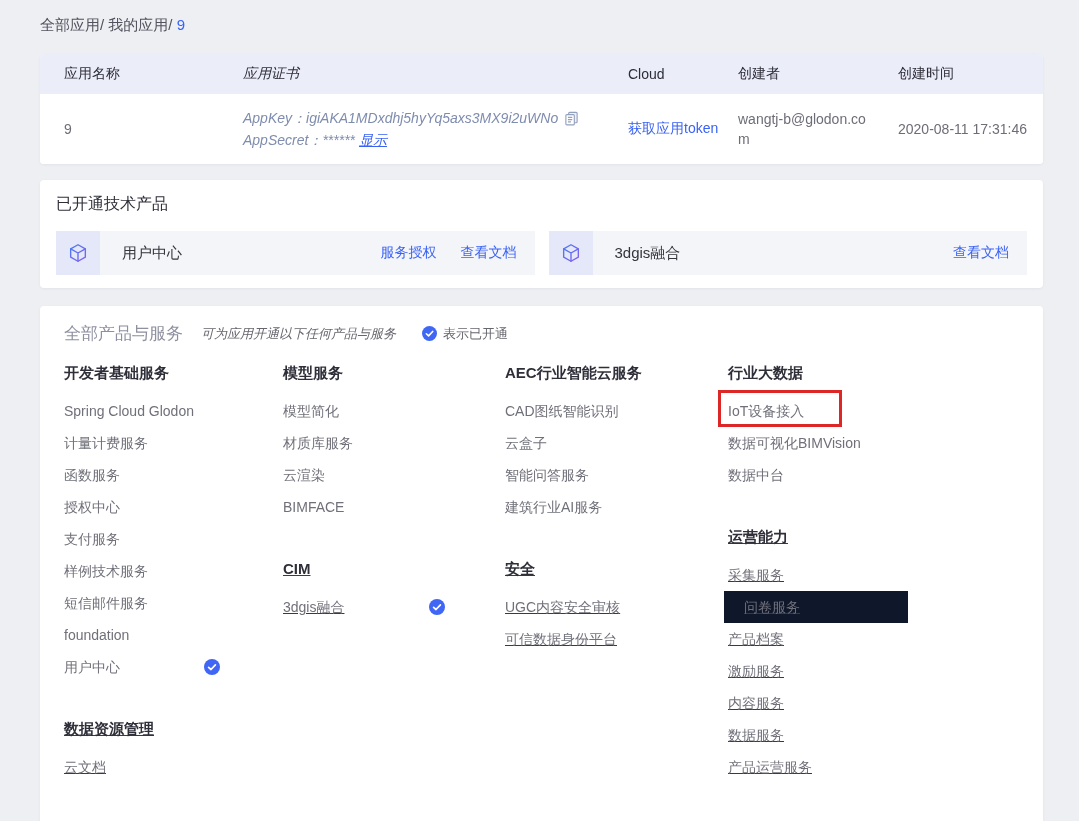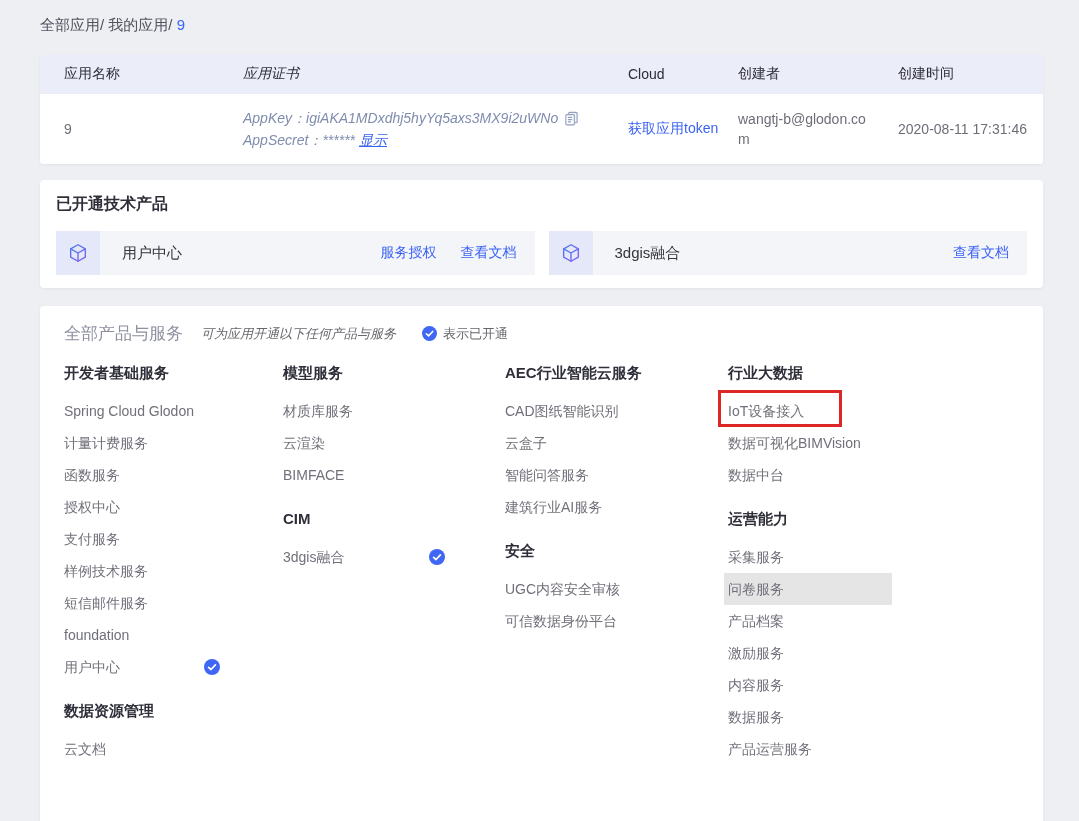--- a/index.html
+++ b/index.html
@@ -29,46 +29,46 @@
   .c5{width:145px;}
   .tbl-row .c1{color:#6d6d78;}
   .cert-line{color:#7e8cae;line-height:22px;display:flex;align-items:center;}
   .copy-ic{margin-left:6px;display:inline-flex;cursor:pointer;}
   a.blue{color:#3a62f4;text-decoration:none;cursor:pointer;}
   a.blue.ul{text-decoration:underline;}
   .tbl-row .c4{color:#6d6d78;line-height:20px;}
   .tbl-row .c5{color:#6d6d78;}
   
   .panel2{margin-top:16px;padding:14px 16px 13px;box-sizing:border-box;}
-  .p2-title{font-size:16px;color:#2f2f3a;font-weight:700;margin-bottom:16px;}
+  .p2-title{font-size:16px;color:#2f2f3a;font-weight:400;margin-bottom:16px;}
   .cards{display:flex;gap:14px;}
   .card{flex:1;height:44px;background:#f4f5f9;display:flex;align-items:center;}
   .cube-sq{width:44px;height:44px;background:#e4e8f9;display:flex;
            align-items:center;justify-content:center;}
   .card .cname{margin-left:22px;font-size:15px;color:#33343c;}
   .card .links{margin-left:auto;padding-right:18px;display:flex;gap:24px;font-size:14px;}
   
   .panel3{margin-top:18px;padding:16px 24px 30px;box-sizing:border-box;height:560px;}
   .p3-head{display:flex;align-items:center;}
   .p3-title{font-size:17px;color:#8e90a0;}
   .p3-sub{font-size:13px;color:#66666e;margin-left:18px;font-style:italic;}
   .p3-legend{display:flex;align-items:center;margin-left:26px;font-size:13px;color:#66666e;}
   .p3-legend .chk{margin-right:6px;display:inline-flex;}
   .grid{display:grid;grid-template-columns:219px 222px 223px 1fr;margin-top:12px;}
   .group-header{height:32px;line-height:32px;font-size:15px;font-weight:700;
                 color:#2f2f3a;margin-bottom:6px;}
-  .group + .group{margin-top:12px;}
+  .group + .group{margin-top:30px;text-decoration:underline;}
   .item{height:32px;line-height:32px;font-size:14px;color:#70707a;
         position:relative;cursor:pointer;}
   .item .check{position:absolute;left:140px;top:50%;transform:translateY(-50%);
                display:inline-flex;}
   .col-cim .item .check{left:146px;}
   .red-box{position:absolute;left:-10px;top:-5px;width:118px;height:31px;
            border:3px solid #dd2626;pointer-events:none;}
-  .hl{background:#e5e5e5;width:164px;padding-left:4px;margin-left:-4px;
+  .hl{background:#0f172a;width:164px;padding-left:20px;margin-left:-4px;
       box-sizing:content-box;}
 </style>
 </head>
 <body>
 
 <div class="wrap">
 
   <div class="crumb">
     <a>全部应用</a><span>/ </span><a>我的应用</a><span>/ </span><span class="cur">9</span>
   </div>
@@ -184,20 +184,21 @@
         </div>
         <div class="group">
           <div class="group-header">数据资源管理</div>
           <div class="item">云文档</div>
         </div>
       </div>
 
       <div class="col col-cim">
         <div class="group">
           <div class="group-header">模型服务</div>
+          <div class="item">模型简化</div>
           <div class="item">材质库服务</div>
           <div class="item">云渲染</div>
           <div class="item">BIMFACE</div>
         </div>
         <div class="group">
           <div class="group-header">CIM</div>
           <div class="item">
             <span>3dgis融合</span>
             <span class="check">
               <svg width="16" height="16" viewBox="0 0 16 16">

